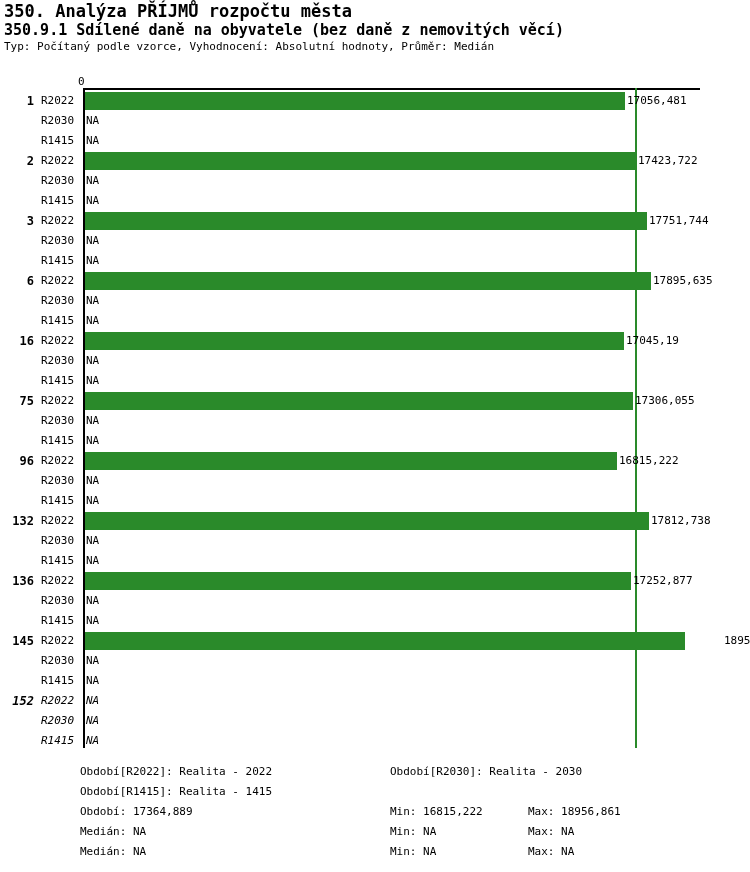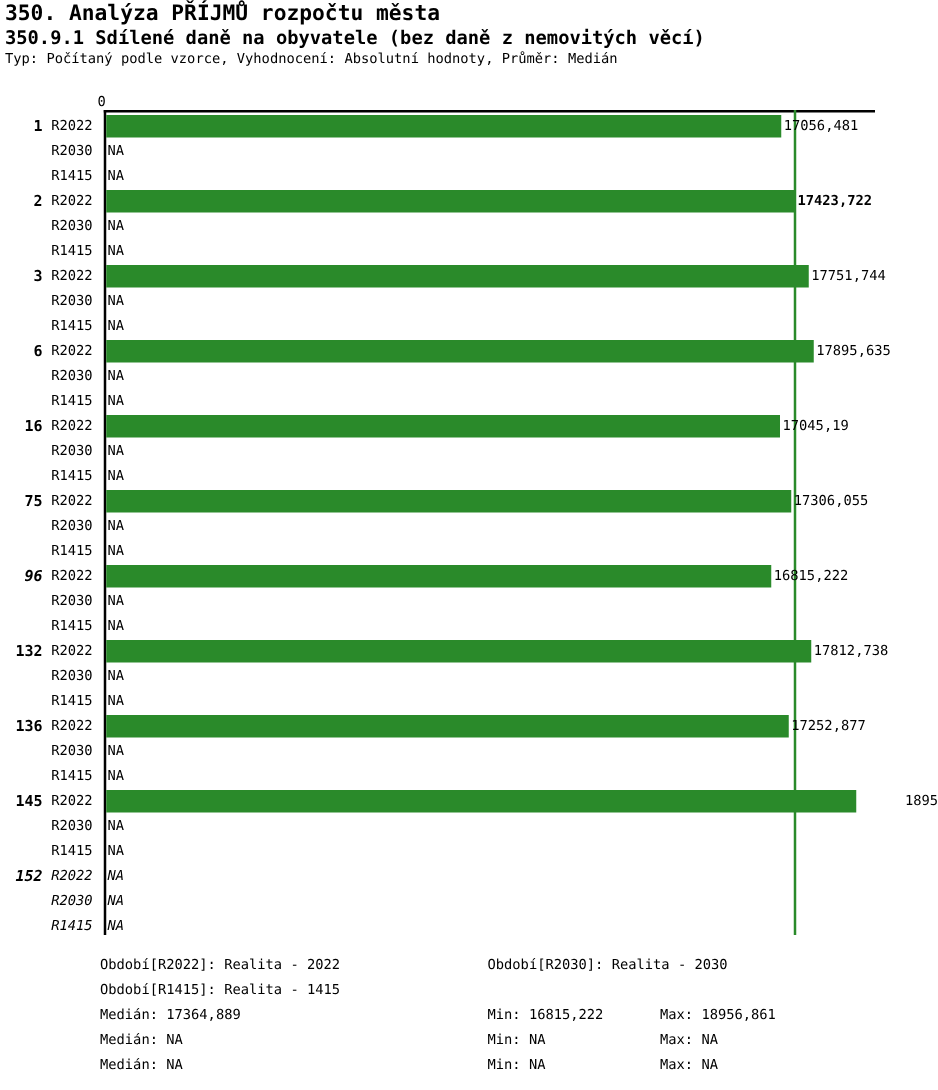--- a/index.html
+++ b/index.html
@@ -185,21 +185,21 @@
         <div class="row" style="top: 40px;">
           <div class="series-label c-r1415">R1415</div>
           <div class="na-value c-r1415">NA</div>
         </div>
       </div>
       <div class="group" style="top: 91px; height: 60px;">
         <div class="group-label" style="top: 0px;">2</div>
         <div class="row" style="top: 0px;">
           <div class="series-label c-r2022">R2022</div>
           <div class="bar" style="width: 551px; background: rgb(42, 138, 42);"></div>
-          <div class="bar-value c-r2022" style="left: 638px; font-weight: bold;">17423,722</div>
+          <div class="bar-value c-r2022" style="left: 638px;">17423,722</div>
         </div>
         <div class="row" style="top: 20px;">
           <div class="series-label c-r2030">R2030</div>
           <div class="na-value c-r2030">NA</div>
         </div>
         <div class="row" style="top: 40px;">
           <div class="series-label c-r1415">R1415</div>
           <div class="na-value c-r1415">NA</div>
         </div>
       </div>
@@ -261,21 +261,21 @@
         <div class="row" style="top: 20px;">
           <div class="series-label c-r2030">R2030</div>
           <div class="na-value c-r2030">NA</div>
         </div>
         <div class="row" style="top: 40px;">
           <div class="series-label c-r1415">R1415</div>
           <div class="na-value c-r1415">NA</div>
         </div>
       </div>
       <div class="group" style="top: 391px; height: 60px;">
-        <div class="group-label" style="top: 0px; font-style: italic;">96</div>
+        <div class="group-label" style="top: 0px;">96</div>
         <div class="row" style="top: 0px;">
           <div class="series-label c-r2022">R2022</div>
           <div class="bar" style="width: 532px; background: rgb(42, 138, 42);"></div>
           <div class="bar-value c-r2022" style="left: 619px;">16815,222</div>
         </div>
         <div class="row" style="top: 20px;">
           <div class="series-label c-r2030">R2030</div>
           <div class="na-value c-r2030">NA</div>
         </div>
         <div class="row" style="top: 40px;">
@@ -351,21 +351,21 @@
 
 <div id="footer">
     <div class="foot-row" style="top: 0px;">
       <div class="foot-cell fc-1 c-r2022">Období[R2022]: Realita - 2022</div>
       <div class="foot-cell fc-2 c-r2030">Období[R2030]: Realita - 2030</div>
     </div>
     <div class="foot-row" style="top: 20px;">
       <div class="foot-cell fc-1 c-r1415">Období[R1415]: Realita - 1415</div>
     </div>
     <div class="foot-row" style="top: 40px;">
-      <div class="foot-cell fc-1 c-r2022">Medián: 17364,889</div>
+      <div class="foot-cell fc-1 c-r2022">Období: 17364,889</div>
       <div class="foot-cell fc-2 c-r2022">Min: 16815,222</div>
       <div class="foot-cell fc-3 c-r2022">Max: 18956,861</div>
     </div>
     <div class="foot-row" style="top: 60px;">
       <div class="foot-cell fc-1 c-r2030">Medián: NA</div>
       <div class="foot-cell fc-2 c-r2030">Min: NA</div>
       <div class="foot-cell fc-3 c-r2030">Max: NA</div>
     </div>
     <div class="foot-row" style="top: 80px;">
       <div class="foot-cell fc-1 c-r1415">Medián: NA</div>

